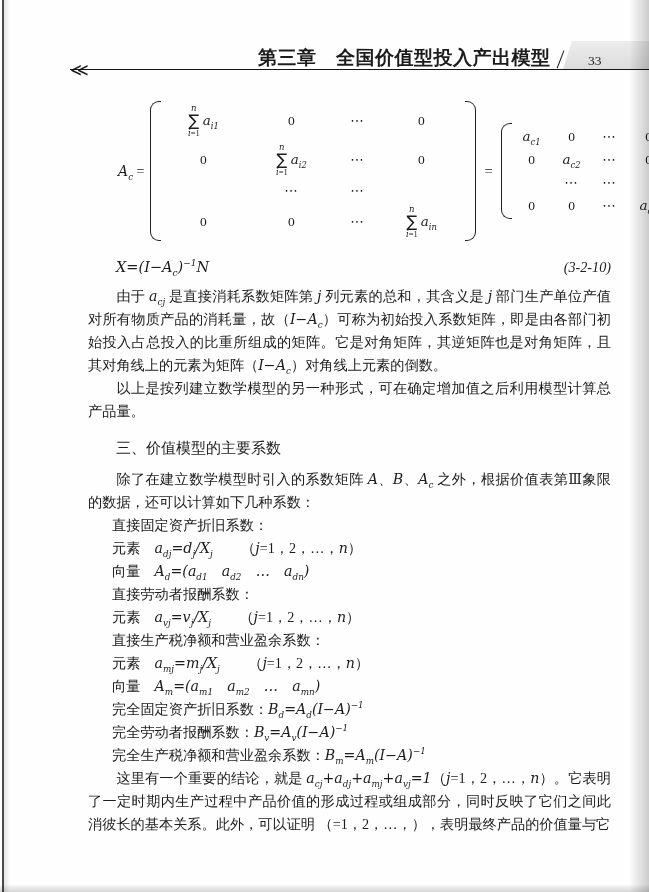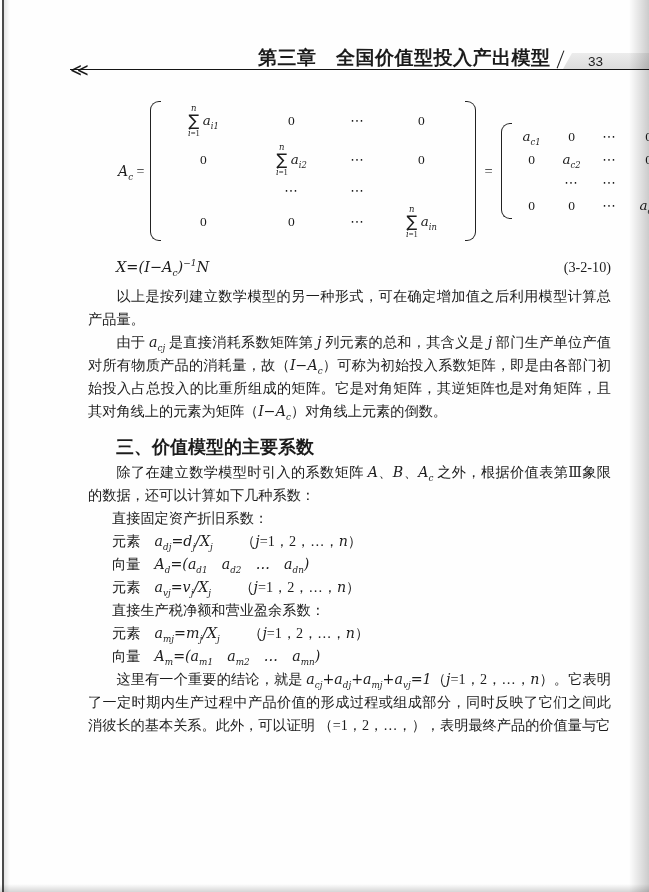--- a/index.html
+++ b/index.html
@@ -13,24 +13,24 @@
   .rshadow{position:absolute;right:0;top:0;bottom:0;width:20px;background:linear-gradient(to right,rgba(0,0,0,0),rgba(0,0,0,.20));}
   .bshadow{position:absolute;left:0;right:0;bottom:0;height:8px;background:linear-gradient(to bottom,rgba(0,0,0,0),rgba(0,0,0,.16));}
 
   
   .header{position:absolute;left:70px;right:0;top:46px;height:23px;border-bottom:1.6px solid #141414;
           display:flex;align-items:flex-end;justify-content:flex-end;}
   .chev{position:absolute;left:0;bottom:-11px;font-size:18px;color:#161616;font-family:"DejaVu Sans",sans-serif;}
   .htitle{font-weight:700;font-size:19px;line-height:19px;padding-bottom:2px;
           font-family:"Liberation Sans","DejaVu Sans",sans-serif;letter-spacing:.5px;}
   .slash{width:1.4px;height:19px;background:#1a1a1a;transform:rotate(21deg);margin:0 2px 0 9px;}
-  .tab{width:86px;height:16px;background:linear-gradient(#ececec,#dcdcdc);
+  .tab{width:86px;height:28px;background:linear-gradient(#ececec,#dcdcdc);
        clip-path:polygon(9px 0,100% 0,100% 100%,0 100%);
-       font-size:13.5px;display:flex;align-items:center;padding-left:25px;box-sizing:border-box;
-       font-family:Liberation Sans, sans-serif;}
+       font-size:13.5px;display:flex;align-items:flex-end;padding-left:25px;box-sizing:border-box;
+       font-family:Liberation Serif, serif;}
 
   
   .content{position:absolute;left:88px;top:90px;width:523px;font-size:14.2px;line-height:23px;text-align:justify;}
 
   
   .m{font-family:"DejaVu Serif",serif;font-style:italic;}
   .m sub,.m sup,sub,sup{font-size:62%;line-height:0;}
 
   
   .mrow{display:flex;align-items:center;margin:6px 0 10px 30px;height:150px;text-align:left;}
@@ -48,25 +48,25 @@
   .sumcell{display:flex;align-items:center;padding:3px 0;}
   .sig{display:inline-flex;flex-direction:column;align-items:center;line-height:1;margin-right:3px;}
   .sig .lim{font-size:8.5px;}
   .sig .sigma{font-size:16px;line-height:1;font-family:"DejaVu Sans",sans-serif;}
   .dots{font-family:"DejaVu Sans",sans-serif;letter-spacing:1px;}
 
   
   #blocks p{margin:0;}
   #blocks p.p{text-indent:2em;}
   #blocks p.line{margin-left:24px;}
-  #blocks h2.h2{font-size:18px;margin:13px 0 2px 28px;font-weight:700;
+  #blocks h2.h2{font-size:15px;margin:13px 0 9px 28px;font-weight:400;
                 font-family:"Liberation Sans","DejaVu Sans",sans-serif;}
   .equation{display:flex;align-items:flex-start;margin:6px 0;}
   .eqtext{margin-left:28px;font-size:14.5px;}
-  .eqlabel{margin-left:auto;}
+  .eqlabel{margin-left:auto;font-style:italic;}
 </style>
 </head>
 <body>
 
 <div class="spine"></div>
 <div class="spine-soft"></div>
 
 <div class="header">
   <span class="chev">≪</span>
   <span class="htitle">第三章　全国价值型投入产出模型</span>
@@ -142,29 +142,33 @@
         <div class="mc"><i class="m">a<sub>cn</sub></i></div>
       </div>
 
   </div>
 
   <div id="blocks">
       <div class="equation">
         <span class="eqtext"><i class="m">X=(I−A<sub>c</sub>)<sup>−1</sup>N</i></span>
         <span class="eqlabel">(3-2-10)</span>
       </div>
+      <p class="p">由于 <i class="m">a<sub>cj</sub></i> 是直接消耗系数矩阵第 <i class="m">j</i> 列元素的总和，其含义是 <i class="m">j</i> 部门生产单位产值对所有物质产品的消耗量，故（<i class="m">I−A<sub>c</sub></i>）可称为初始投入系数矩阵，即是由各部门初始投入占总投入的比重所组成的矩阵。它是对角矩阵，其逆矩阵也是对角矩阵，且其对角线上的元素为矩阵（<i class="m">I−A<sub>c</sub></i>）对角线上元素的倒数。</p>
       <p class="p">以上是按列建立数学模型的另一种形式，可在确定增加值之后利用模型计算总产品量。</p>
-      <p class="p">由于 <i class="m">a<sub>cj</sub></i> 是直接消耗系数矩阵第 <i class="m">j</i> 列元素的总和，其含义是 <i class="m">j</i> 部门生产单位产值对所有物质产品的消耗量，故（<i class="m">I−A<sub>c</sub></i>）可称为初始投入系数矩阵，即是由各部门初始投入占总投入的比重所组成的矩阵。它是对角矩阵，其逆矩阵也是对角矩阵，且其对角线上的元素为矩阵（<i class="m">I−A<sub>c</sub></i>）对角线上元素的倒数。</p>
       <h2 class="h2">三、价值模型的主要系数</h2>
       <p class="p">除了在建立数学模型时引入的系数矩阵 <i class="m">A</i>、<i class="m">B</i>、<i class="m">A<sub>c</sub></i> 之外，根据价值表第Ⅲ象限的数据，还可以计算如下几种系数：</p>
       <p class="line">直接固定资产折旧系数：</p>
       <p class="line">元素　<i class="m">a<sub>dj</sub>=d<sub>j</sub>/X<sub>j</sub></i>　　（<i class="m">j</i>=1，2，…，<i class="m">n</i>）</p>
       <p class="line">向量　<i class="m">A<sub>d</sub>=(a<sub>d1</sub>　a<sub>d2</sub>　…　a<sub>dn</sub>)</i></p>
+      <p class="line">直接劳动者报酬系数：</p>
       <p class="line">元素　<i class="m">a<sub>vj</sub>=v<sub>j</sub>/X<sub>j</sub></i>　　（<i class="m">j</i>=1，2，…，<i class="m">n</i>）</p>
       <p class="line">直接生产税净额和营业盈余系数：</p>
       <p class="line">元素　<i class="m">a<sub>mj</sub>=m<sub>j</sub>/X<sub>j</sub></i>　　（<i class="m">j</i>=1，2，…，<i class="m">n</i>）</p>
       <p class="line">向量　<i class="m">A<sub>m</sub>=(a<sub>m1</sub>　a<sub>m2</sub>　…　a<sub>mn</sub>)</i></p>
+      <p class="line">完全固定资产折旧系数：<i class="m">B<sub>d</sub>=A<sub>d</sub>(I−A)<sup>−1</sup></i></p>
+      <p class="line">完全劳动者报酬系数：<i class="m">B<sub>v</sub>=A<sub>v</sub>(I−A)<sup>−1</sup></i></p>
+      <p class="line">完全生产税净额和营业盈余系数：<i class="m">B<sub>m</sub>=A<sub>m</sub>(I−A)<sup>−1</sup></i></p>
       <p class="p">这里有一个重要的结论，就是 <i class="m">a<sub>cj</sub>+a<sub>dj</sub>+a<sub>mj</sub>+a<sub>vj</sub>=1</i>（<i class="m">j</i>=1，2，…，<i class="m">n</i>）。它表明了一定时期内生产过程中产品价值的形成过程或组成部分，同时反映了它们之间此消彼长的基本关系。此外，可以证明 （=1，2，…，），表明最终产品的价值量与它</p>
     </div>
 </div>
 
 <div class="rshadow"></div>
 <div class="bshadow"></div>
 
 </body></html>

